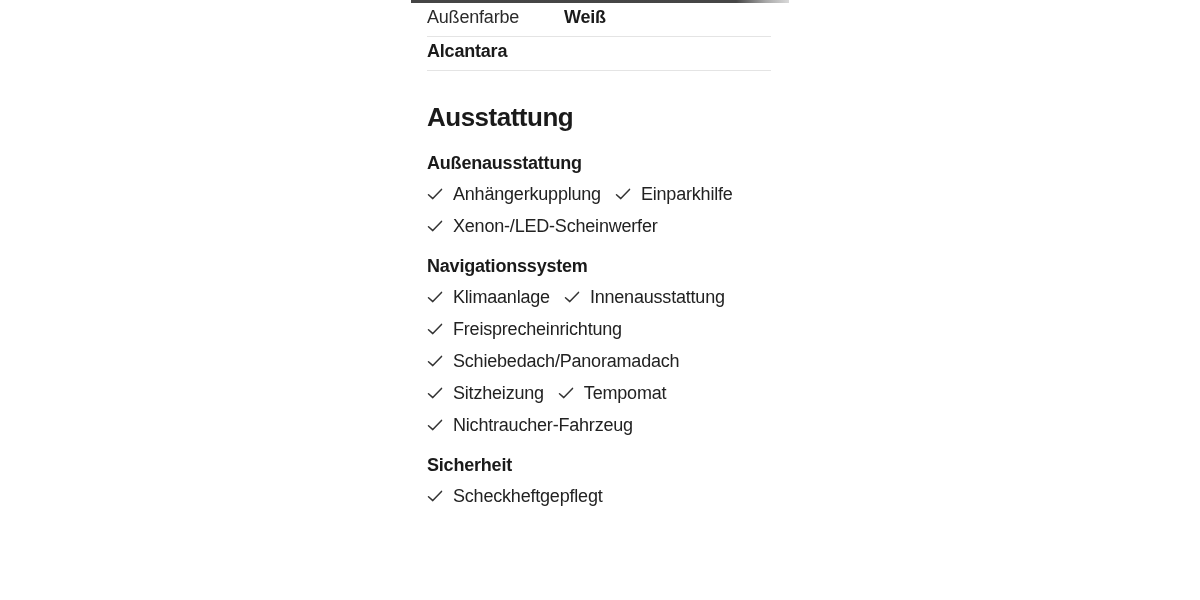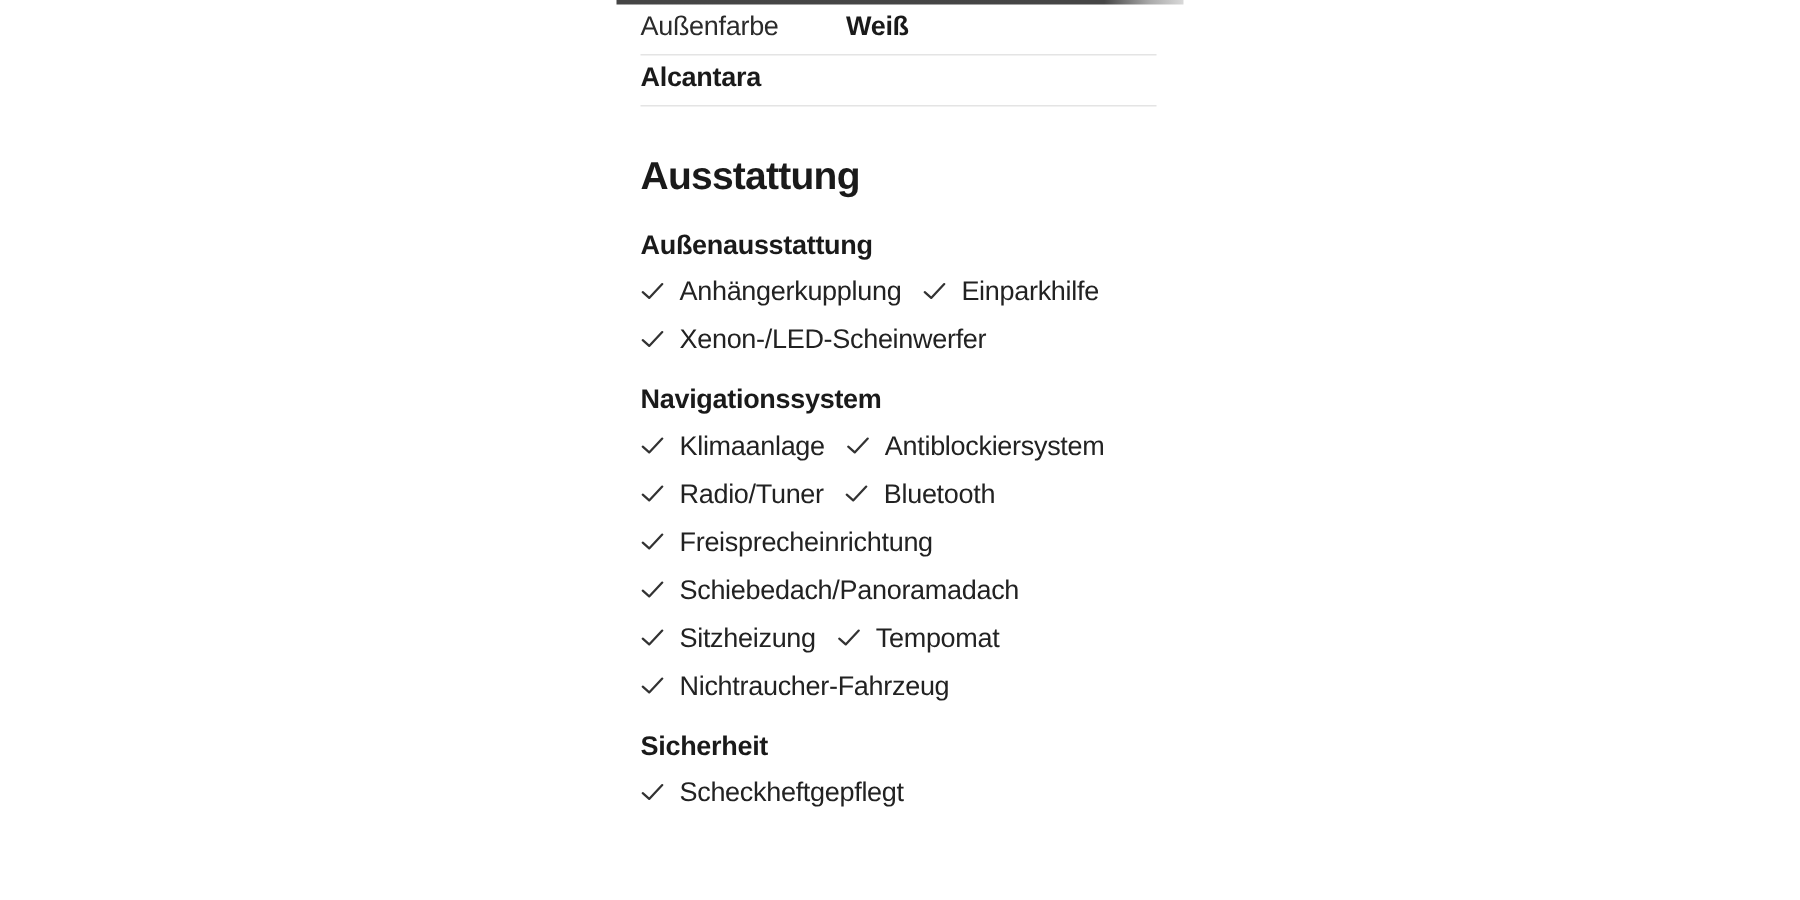--- a/index.html
+++ b/index.html
@@ -139,35 +139,21 @@
           <div class="feature-item">
             <svg viewBox="0 0 16 16" class="check-icon">
               <path d="M1.5 8.8 L5.8 12.6 L14.5 3.4" fill="none" stroke="#333333" stroke-width="1.5" stroke-linecap="round" stroke-linejoin="round"></path>
             </svg>
             <span class="feature-label">Klimaanlage</span>
           </div>
           <div class="feature-item">
             <svg viewBox="0 0 16 16" class="check-icon">
               <path d="M1.5 8.8 L5.8 12.6 L14.5 3.4" fill="none" stroke="#333333" stroke-width="1.5" stroke-linecap="round" stroke-linejoin="round"></path>
             </svg>
-            <span class="feature-label">Antiblockiersystem</span>
-          </div>
-        </div>
-        <div class="feature-row">
-          <div class="feature-item">
-            <svg viewBox="0 0 16 16" class="check-icon">
-              <path d="M1.5 8.8 L5.8 12.6 L14.5 3.4" fill="none" stroke="#333333" stroke-width="1.5" stroke-linecap="round" stroke-linejoin="round"></path>
-            </svg>
-            <span class="feature-label">Radio/Tuner</span>
-          </div>
-          <div class="feature-item">
-            <svg viewBox="0 0 16 16" class="check-icon">
-              <path d="M1.5 8.8 L5.8 12.6 L14.5 3.4" fill="none" stroke="#333333" stroke-width="1.5" stroke-linecap="round" stroke-linejoin="round"></path>
-            </svg>
-            <span class="feature-label">Bluetooth</span>
+            <span class="feature-label">Innenausstattung</span>
           </div>
         </div>
         <div class="feature-row">
           <div class="feature-item">
             <svg viewBox="0 0 16 16" class="check-icon">
               <path d="M1.5 8.8 L5.8 12.6 L14.5 3.4" fill="none" stroke="#333333" stroke-width="1.5" stroke-linecap="round" stroke-linejoin="round"></path>
             </svg>
             <span class="feature-label">Freisprecheinrichtung</span>
           </div>
         </div>

